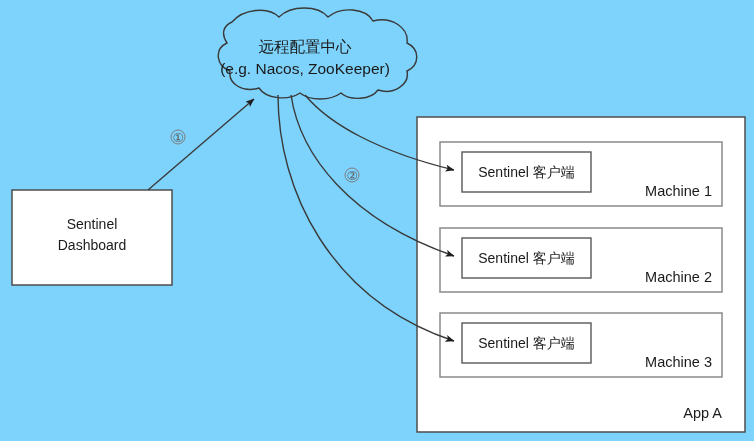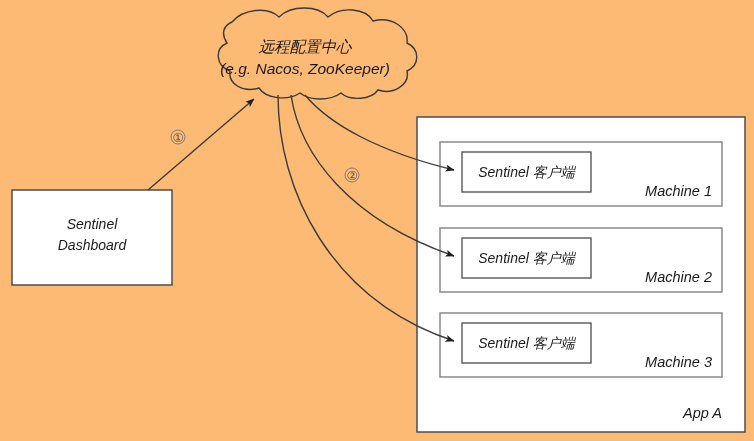--- a/index.html
+++ b/index.html
@@ -7,23 +7,22 @@
     padding: 0;
     background: #ffffff;
   }
   body {
     font-family: "Liberation Sans", "DejaVu Sans", sans-serif;
   }
   #canvas {
     position: relative;
     width: 754px;
     height: 441px;
-    background: #fdba74;
+    background: #7dd3fc;
     overflow: hidden;
-    font-style: italic;
   }
   #diagram-svg {
     position: absolute;
     left: 0;
     top: 0;
     width: 754px;
     height: 441px;
   }
   .svg-text {
     font-family: "Liberation Sans", "DejaVu Sans", sans-serif;

